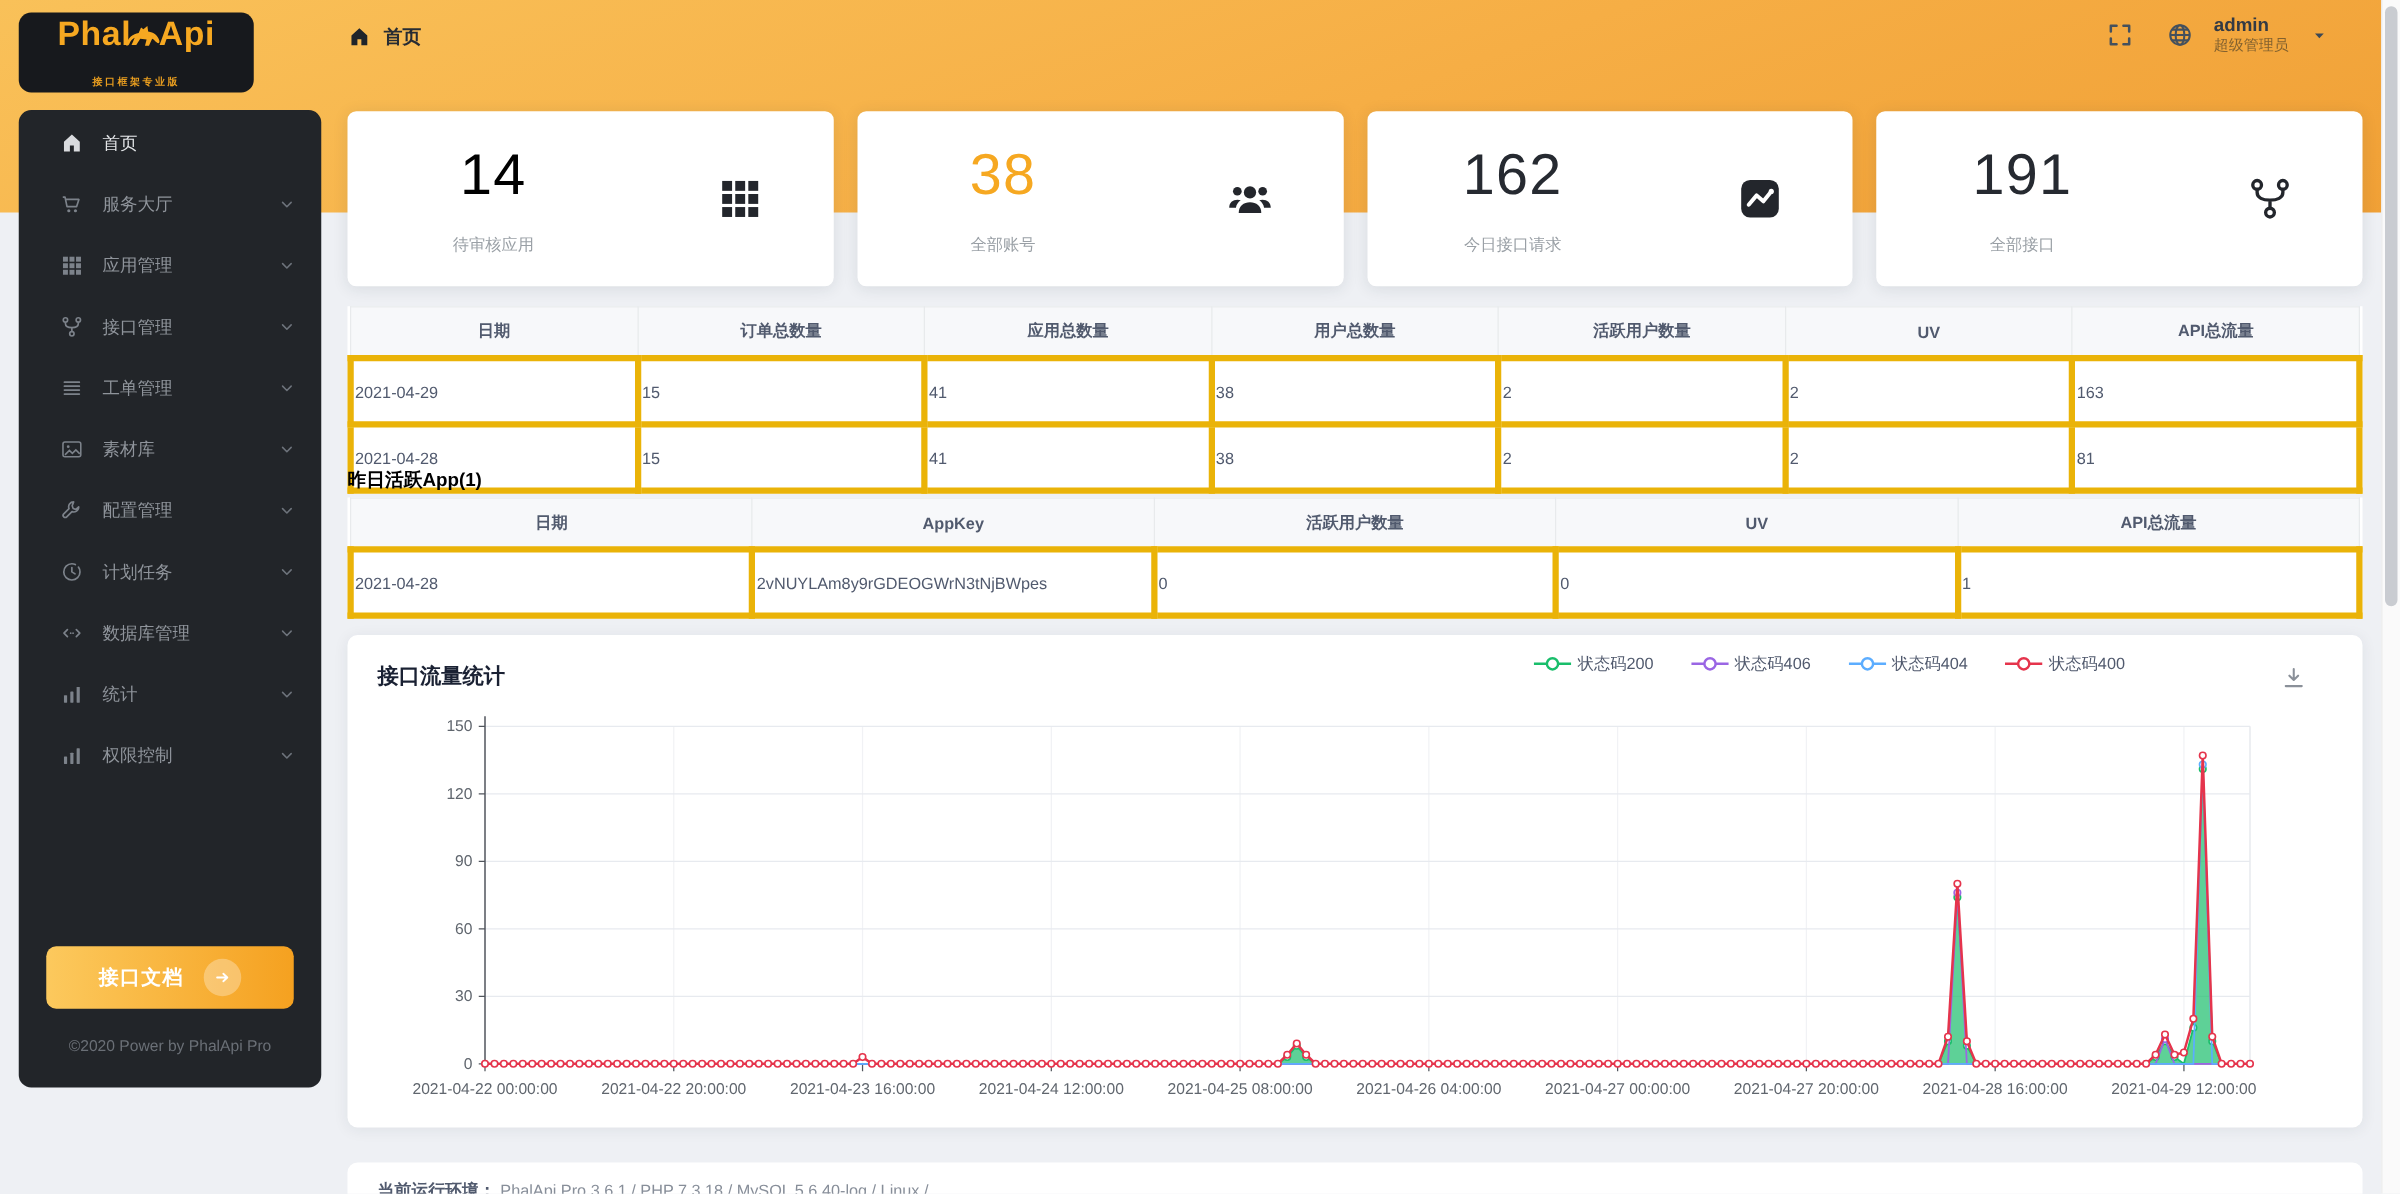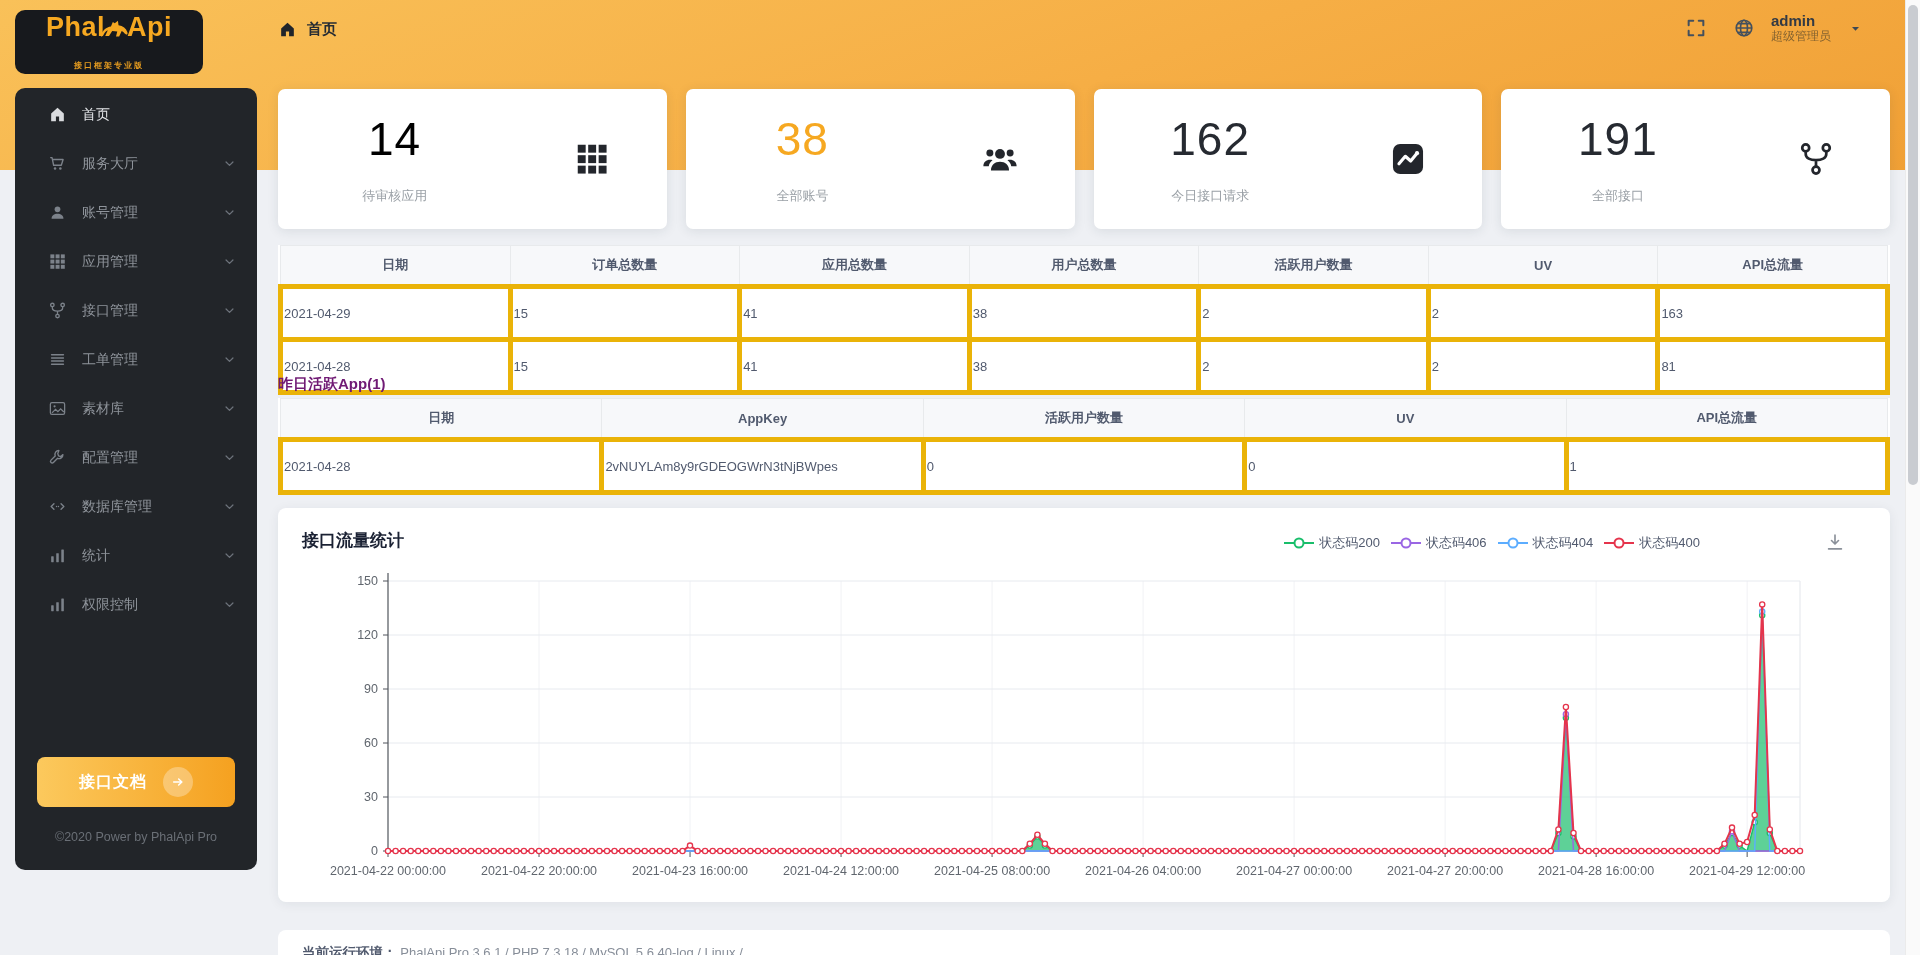--- a/index.html
+++ b/index.html
@@ -62,27 +62,27 @@
   .card .clbl{position:absolute;left:0;top:98px;width:60%;text-align:center;font-size:13px;color:#9aa0a6}
   .card .cicon{position:absolute;left:calc(76% - 0px);top:51px;width:38px;height:38px;color:#23262c}
 
   
   .tbl{position:absolute;left:278px;width:1612px;border-collapse:collapse;background:#fff;
     font-size:13px;color:#515a6e;table-layout:fixed;z-index:2}
   .tbl th{background:#f7f8fa;font-weight:bold;height:36px;border:1px solid #e8eaec;text-align:center;color:#515a6e}
   .tbl td{height:46px;border:5px solid #eab308;text-align:left}
   #daily-table{top:245px}
   #active-table{top:398px}
-  .section-title{position:absolute;left:278px;top:375px;font-size:15px;font-weight:bold;color:#701a75;z-index:2}
+  .section-title{position:absolute;left:278px;top:375px;font-size:15px;font-weight:bold;color:#000000;z-index:2}
 
   
   .chart-card{position:absolute;left:278px;top:508px;width:1612px;height:394px;background:#fff;
     border-radius:8px;box-shadow:0 2px 12px rgba(31,45,61,.07);z-index:2}
   .chart-title{position:absolute;left:24px;top:21px;font-size:17px;font-weight:bold;color:#1a2133}
-  .legend{position:absolute;right:190px;top:26px;display:flex;gap:11px;align-items:center}
+  .legend{position:absolute;right:190px;top:14px;display:flex;gap:30px;align-items:center}
   .lg-item{display:flex;align-items:center;gap:5px;font-size:13px;color:#515a6e;cursor:pointer;white-space:nowrap}
   .dl-icon{position:absolute;right:44px;top:23px;width:22px;height:22px;color:#8a9099;cursor:pointer}
   #flow-chart{position:absolute;left:0;top:56px;width:1612px;height:330px}
   #flow-chart text.tick{font-size:12.5px;fill:#60666e;font-family:"Liberation Sans","DejaVu Sans",sans-serif}
 
   
   .footer-card{position:absolute;left:278px;top:930px;width:1564px;height:70px;background:#fff;
     border-radius:8px;padding:14px 24px;font-size:13.5px;z-index:2}
   .footer-label{color:#515a6e;font-weight:bold}
   .footer-value{color:#878e99;font-size:13px}
@@ -122,34 +122,20 @@
       </div>
       <div class="side-item">
         <span class="ic mi">
           <svg viewBox="0 0 24 24" fill="none" stroke="currentColor" stroke-width="1.7" stroke-linejoin="round">
             <path d="M2.8 4.6h2.3l2 9.6h9.7l2.3-7.2H6.1"></path>
             <circle cx="8.9" cy="18.4" r="1.6" fill="currentColor" stroke="none"></circle>
             <circle cx="15.6" cy="18.4" r="1.6" fill="currentColor" stroke="none"></circle>
           </svg>
         </span>
         <span class="lbl">服务大厅</span>
-        <span class="ic chev">
-          <svg viewBox="0 0 24 24" fill="none" stroke="currentColor" stroke-width="2" stroke-linecap="round" stroke-linejoin="round">
-            <path d="M6.5 9.5 12 15l5.5-5.5"></path>
-          </svg>
-        </span>
-      </div>
-      <div class="side-item">
-        <span class="ic mi">
-          <svg viewBox="0 0 24 24" fill="currentColor">
-            <circle cx="12" cy="8" r="3.6"></circle>
-            <path d="M4.5 20c0-4.2 3.3-6.3 7.5-6.3s7.5 2.1 7.5 6.3Z"></path>
-          </svg>
-        </span>
-        <span class="lbl">账号管理</span>
         <span class="ic chev">
           <svg viewBox="0 0 24 24" fill="none" stroke="currentColor" stroke-width="2" stroke-linecap="round" stroke-linejoin="round">
             <path d="M6.5 9.5 12 15l5.5-5.5"></path>
           </svg>
         </span>
       </div>
       <div class="side-item">
         <span class="ic mi">
           <svg viewBox="0 0 24 24" fill="currentColor">
             <rect x="3" y="3" width="5" height="5"></rect>
@@ -214,20 +200,34 @@
           </svg>
         </span>
       </div>
       <div class="side-item">
         <span class="ic mi">
           <svg viewBox="0 0 24 24" fill="none" stroke="currentColor" stroke-width="1.7" stroke-linejoin="round">
             <path d="M13.8 3.2a5 5 0 0 0-4.7 6.8L3.8 15.3a2.1 2.1 0 1 0 3 3l5.3-5.3a5 5 0 0 0 6.8-4.7l-2.9 2.5-2.7-1-1-2.7Z"></path>
           </svg>
         </span>
         <span class="lbl">配置管理</span>
+        <span class="ic chev">
+          <svg viewBox="0 0 24 24" fill="none" stroke="currentColor" stroke-width="2" stroke-linecap="round" stroke-linejoin="round">
+            <path d="M6.5 9.5 12 15l5.5-5.5"></path>
+          </svg>
+        </span>
+      </div>
+      <div class="side-item">
+        <span class="ic mi">
+          <svg viewBox="0 0 24 24" fill="none" stroke="currentColor" stroke-width="1.7" stroke-linecap="round">
+            <circle cx="12" cy="12" r="8.2" stroke-dasharray="42 4"></circle>
+            <path d="M12 7.6V12l3.2 2"></path>
+          </svg>
+        </span>
+        <span class="lbl">计划任务</span>
         <span class="ic chev">
           <svg viewBox="0 0 24 24" fill="none" stroke="currentColor" stroke-width="2" stroke-linecap="round" stroke-linejoin="round">
             <path d="M6.5 9.5 12 15l5.5-5.5"></path>
           </svg>
         </span>
       </div>
       <div class="side-item">
         <span class="ic mi">
           <svg viewBox="0 0 24 24" fill="none" stroke="currentColor" stroke-width="1.7" stroke-linecap="round" stroke-linejoin="round">
             <path d="M7.5 8.5 4 12l3.5 3.5M16.5 8.5 20 12l-3.5 3.5"></path>

